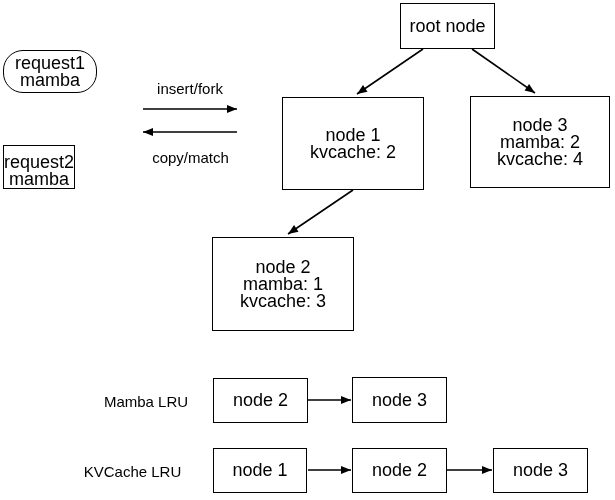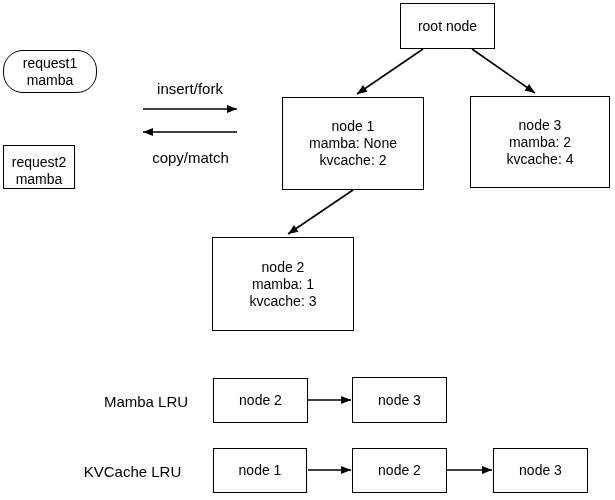--- a/index.html
+++ b/index.html
@@ -4,21 +4,21 @@
 <style>
   html,body{margin:0;padding:0;}
   body{
     width:615px;height:500px;position:relative;background:#ffffff;
     font-family:"Liberation Sans", sans-serif;color:#000;overflow:hidden;
   }
   .overlay{position:absolute;left:0;top:0;pointer-events:none;}
   .box{
     position:absolute;box-sizing:border-box;border:1.5px solid #000;background:#fff;
     display:flex;flex-direction:column;align-items:center;justify-content:center;
-    text-align:center;font-size:14px;line-height:17px;
+    text-align:center;font-size:18px;line-height:17px;
   }
   .flabel{
     position:absolute;font-size:15px;text-align:center;line-height:17px;
   }
   .box span{display:block;}
 </style>
 </head>
 <body>
 
 <svg class="overlay" width="615" height="500" viewBox="0 0 615 500">
@@ -48,21 +48,20 @@
 
 <div class="flabel" style="left:140px;top:80px;width:100px;">insert/fork</div>
 <div class="flabel" style="left:138px;top:149px;width:105px;">copy/match</div>
 
 <div class="box" style="left:400px;top:3px;width:95px;height:46px;">
   <span>root node</span>
 </div>
 
 <div class="box" style="left:282px;top:97px;width:142px;height:93px;">
   <span>node 1</span>
-  <span>mamba: None</span>
   <span>kvcache: 2</span>
 </div>
 
 <div class="box" style="left:470px;top:96px;width:140px;height:92px;">
   <span>node 3</span>
   <span>mamba: 2</span>
   <span>kvcache: 4</span>
 </div>
 
 <div class="box" style="left:212px;top:237px;width:142px;height:94px;">

